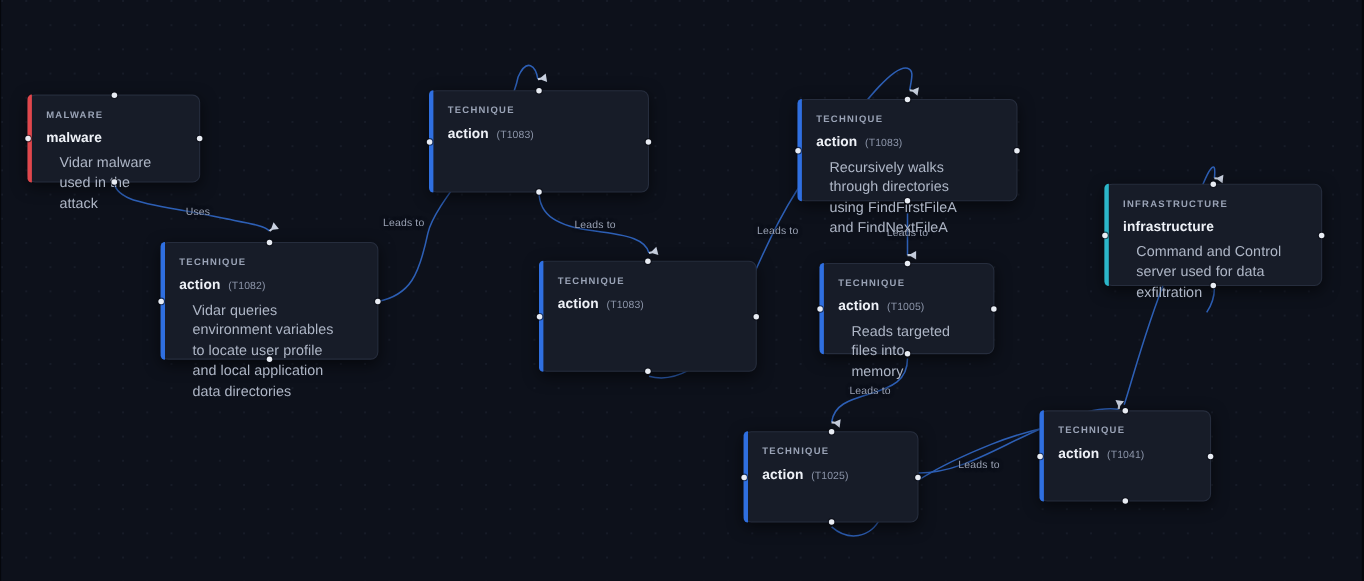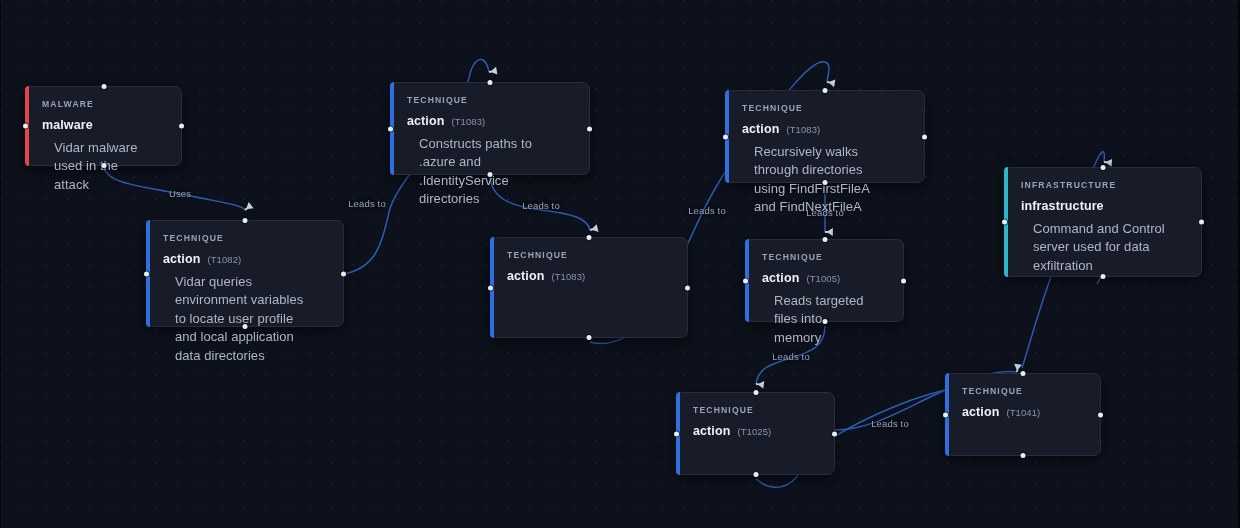--- a/index.html
+++ b/index.html
@@ -147,21 +147,20 @@
   </div>
 
   <div class="node" style="left:389px; top:82px; width:200px; height:93px;">
     <div class="accent" style="background:#2f6fe0;"></div>
     <div class="inner">
       <div class="node-kind">TECHNIQUE</div>
       <div class="node-title-row">
         <span class="node-title">action</span>
         <span class="node-tech">(T1083)</span>
       </div>
-      <div class="node-desc">Constructs paths to .azure and .IdentityService directories</div>
     </div>
     <div class="handle top"></div>
     <div class="handle bottom"></div>
     <div class="handle left"></div>
     <div class="handle right"></div>
   </div>
 
   <div class="node" style="left:724px; top:90px; width:200px; height:93px;">
     <div class="accent" style="background:#2f6fe0;"></div>
     <div class="inner">
@@ -171,21 +170,21 @@
         <span class="node-tech">(T1083)</span>
       </div>
       <div class="node-desc">Recursively walks through directories using FindFirstFileA and FindNextFileA</div>
     </div>
     <div class="handle top"></div>
     <div class="handle bottom"></div>
     <div class="handle left"></div>
     <div class="handle right"></div>
   </div>
 
-  <div class="node" style="left:1003px; top:167px; width:198px; height:110px;">
+  <div class="node" style="left:1003px; top:167px; width:198px; height:93px;">
     <div class="accent" style="background:#2bb6c9;"></div>
     <div class="inner">
       <div class="node-kind">INFRASTRUCTURE</div>
       <div class="node-title-row">
         <span class="node-title">infrastructure</span>
         <span class="node-tech"></span>
       </div>
       <div class="node-desc">Command and Control server used for data exfiltration</div>
     </div>
     <div class="handle top"></div>

